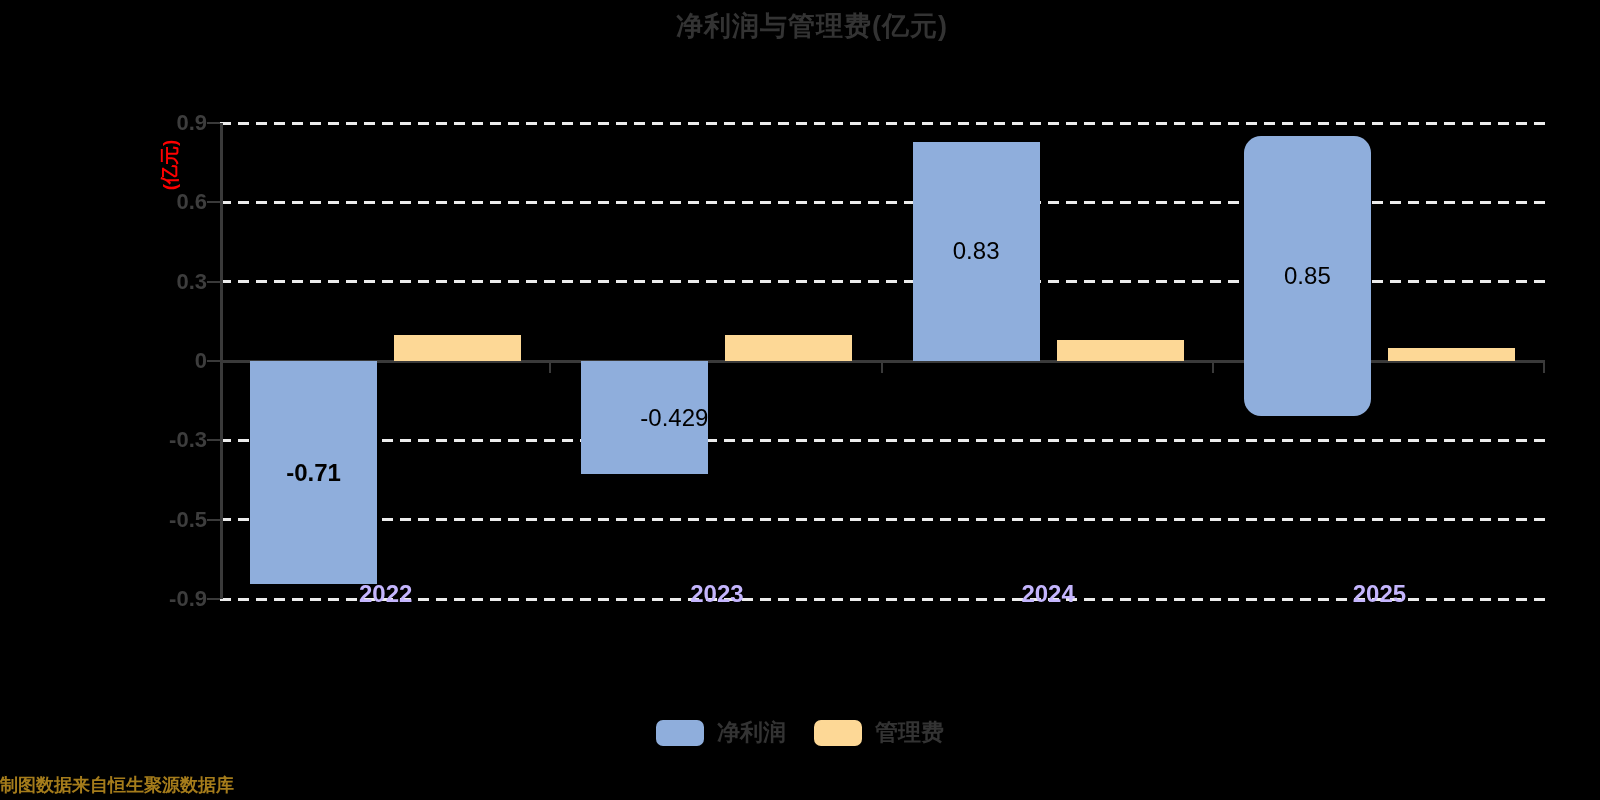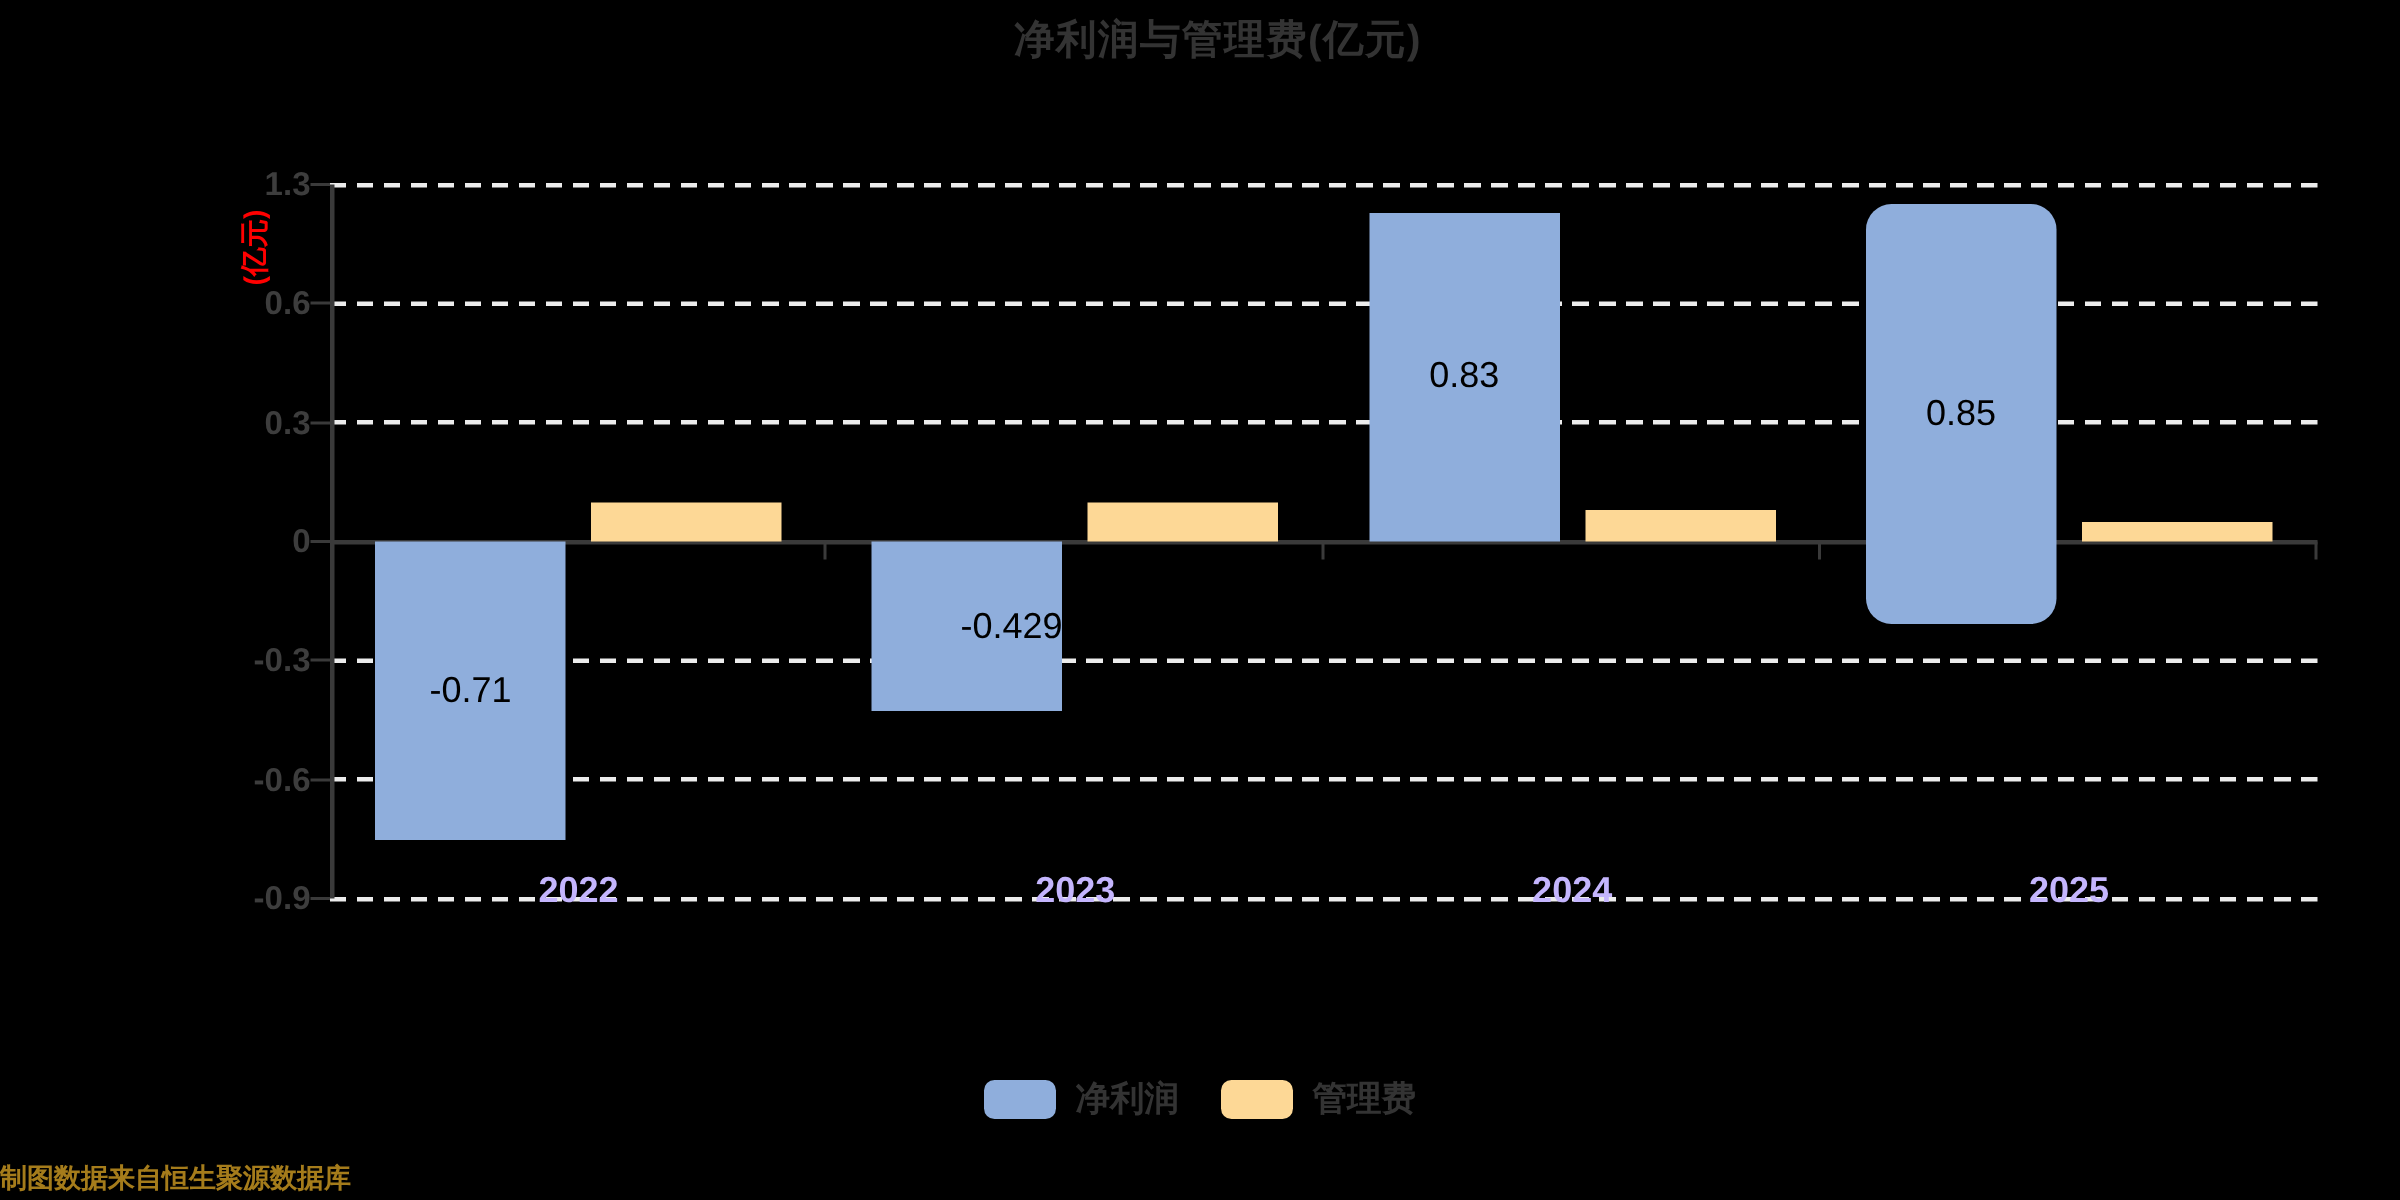--- a/index.html
+++ b/index.html
@@ -67,21 +67,21 @@
       <div class="tick-y" style="top: 316.333px;"></div>
       <div class="gridline" style="top: 395.167px;"></div>
       <div class="tick-y" style="top: 395.667px;"></div>
       <div class="gridline" style="top: 474.5px;"></div>
       <div class="tick-y" style="top: 475px;"></div>
       <div class="y-axis-line"></div>
       <div class="tick-x" style="left: 329.25px; top: 238px;"></div>
       <div class="tick-x" style="left: 660.5px; top: 238px;"></div>
       <div class="tick-x" style="left: 991.75px; top: 238px;"></div>
       <div class="tick-x" style="left: 1323px; top: 238px;"></div>
-      <div class="bar" style="left: 30.125px; width: 127px; background: rgb(143, 174, 220); height: 199px; top: 238px;">
+      <div class="bar" style="left: 30.125px; width: 127px; background: rgb(143, 174, 220); height: 223px; top: 238px; font-weight: bold;">
         <div class="bar-label">-0.71</div>
       </div>
       <div class="bar" style="left: 361.375px; width: 127px; background: rgb(143, 174, 220); height: 113.447px; top: 238px; justify-content: flex-end;">
         <div class="bar-label">-0.429</div>
       </div>
       <div class="bar" style="left: 692.625px; width: 127px; background: rgb(143, 174, 220); height: 219.489px; top: 18.5111px;">
         <div class="bar-label">0.83</div>
       </div>
       <div class="bar" style="left: 1023.88px; width: 127px; background: rgb(143, 174, 220); height: 280px; top: 13.2222px; border-radius: 17px;">
         <div class="bar-label">0.85</div>
@@ -97,24 +97,24 @@
       <span class="swatch" style="background: rgb(143, 174, 220);"></span>
       <span class="legend-label">净利润</span>
     </div>
     <div class="legend-item">
       <span class="swatch" style="background: rgb(253, 216, 150);"></span>
       <span class="legend-label">管理费</span>
     </div>
   </div>
 
   <div class="footer">制图数据来自恒生聚源数据库</div>
-<div class="y-tick-label" style="left: 137px; top: 110px;">1.3</div>
+<div class="y-tick-label" style="left: 137px; top: 110px;">0.9</div>
     <div class="y-tick-label" style="left: 137px; top: 189.333px;">0.6</div>
     <div class="y-tick-label" style="left: 137px; top: 268.667px;">0.3</div>
     <div class="y-tick-label" style="left: 137px; top: 348px;">0</div>
     <div class="y-tick-label" style="left: 137px; top: 427.333px;">-0.3</div>
-    <div class="y-tick-label" style="left: 137px; top: 506.667px;">-0.6</div>
+    <div class="y-tick-label" style="left: 137px; top: 506.667px;">-0.5</div>
     <div class="y-tick-label" style="left: 137px; top: 586px;">-0.9</div>
     <div class="x-tick-label" style="left: 385.625px;">2022</div>
     <div class="x-tick-label" style="left: 716.875px;">2023</div>
     <div class="x-tick-label" style="left: 1048.12px;">2024</div>
     <div class="x-tick-label" style="left: 1379.38px;">2025</div>
   </div>
 
 </body></html>

